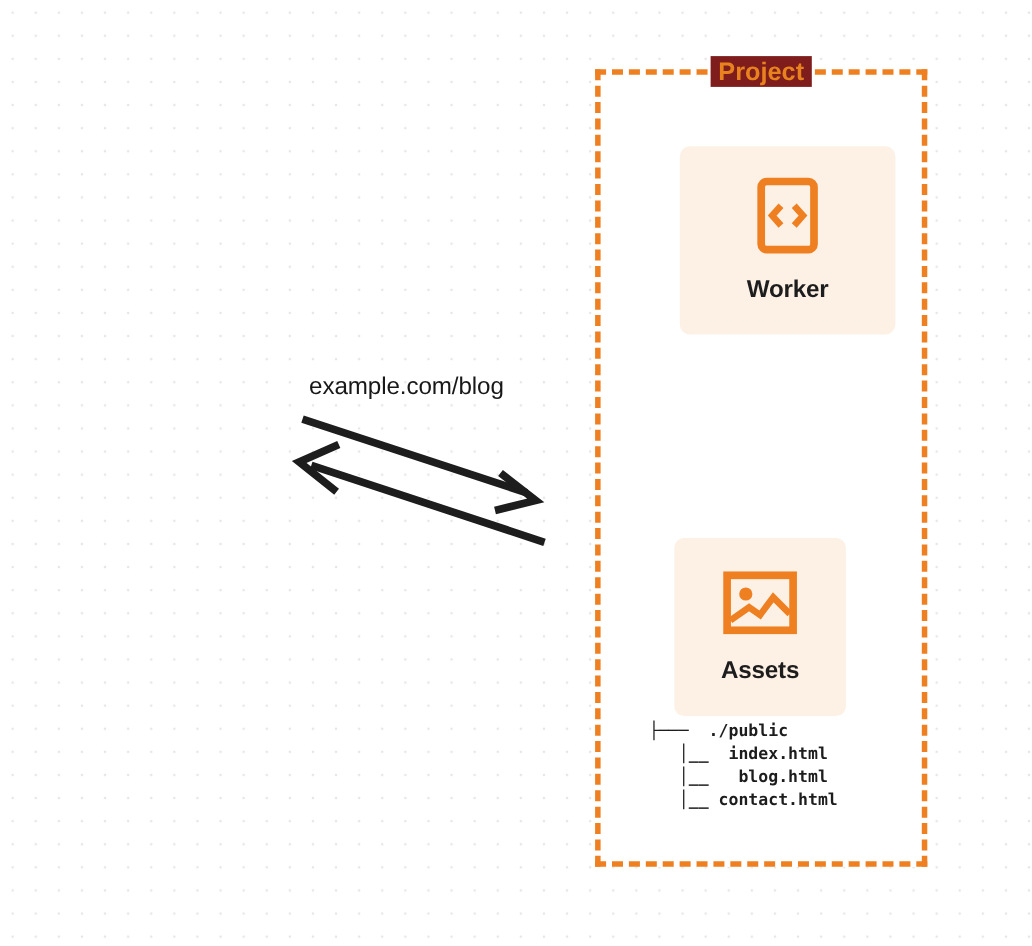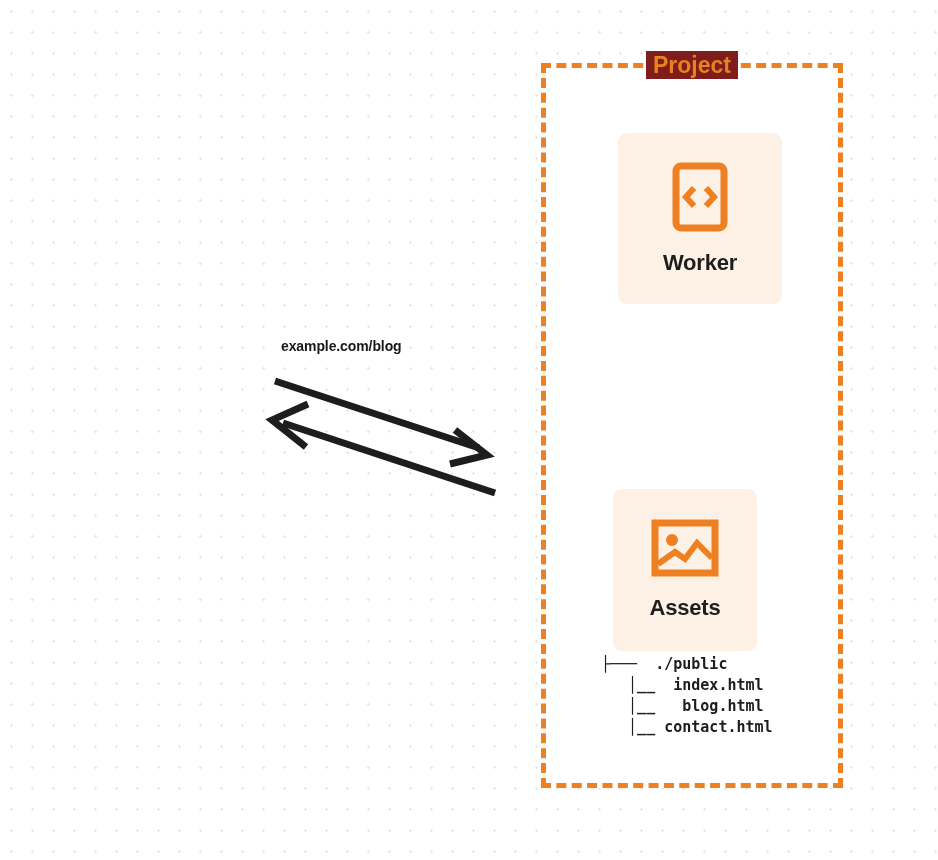--- a/index.html
+++ b/index.html
@@ -76,44 +76,44 @@
     background: #fdf1e6;
     border-radius: 9px;
     display: flex;
     flex-direction: column;
     align-items: center;
     justify-content: center;
   }
   #worker-card {
     left: 72px;
     top: 65px;
-    width: 164px;
+    width: 196px;
     height: 171px;
   }
   #assets-card {
     left: 67px;
     top: 421px;
-    width: 144px;
+    width: 156px;
     height: 162px;
   }
   .service-icon {
     display: block;
     margin-bottom: 14px;
   }
   .service-name {
     font-size: 22px;
     font-weight: bold;
     color: #1d1d1d;
     letter-spacing: -0.2px;
   }
 
   
   #asset-file-tree {
     position: absolute;
-    left: 55px;
+    left: 44px;
     top: 586px;
     font-family: "DejaVu Sans Mono", monospace;
     font-size: 15px;
     font-weight: bold;
     line-height: 21px;
     color: #1d1d1d;
     white-space: pre;
   }
 
   
@@ -122,22 +122,22 @@
     left: 0;
     top: 0;
     width: 938px;
     height: 860px;
     pointer-events: none;
   }
   #request-label {
     position: absolute;
     left: 281px;
     top: 338px;
-    font-size: 14px;
-    font-weight: bold;
+    font-size: 22px;
+    font-weight: normal;
     color: #181818;
     white-space: nowrap;
     letter-spacing: -0.1px;
     text-align: center;
   }
 </style>
 </head>
 <body>
 
 <div id="canvas">

